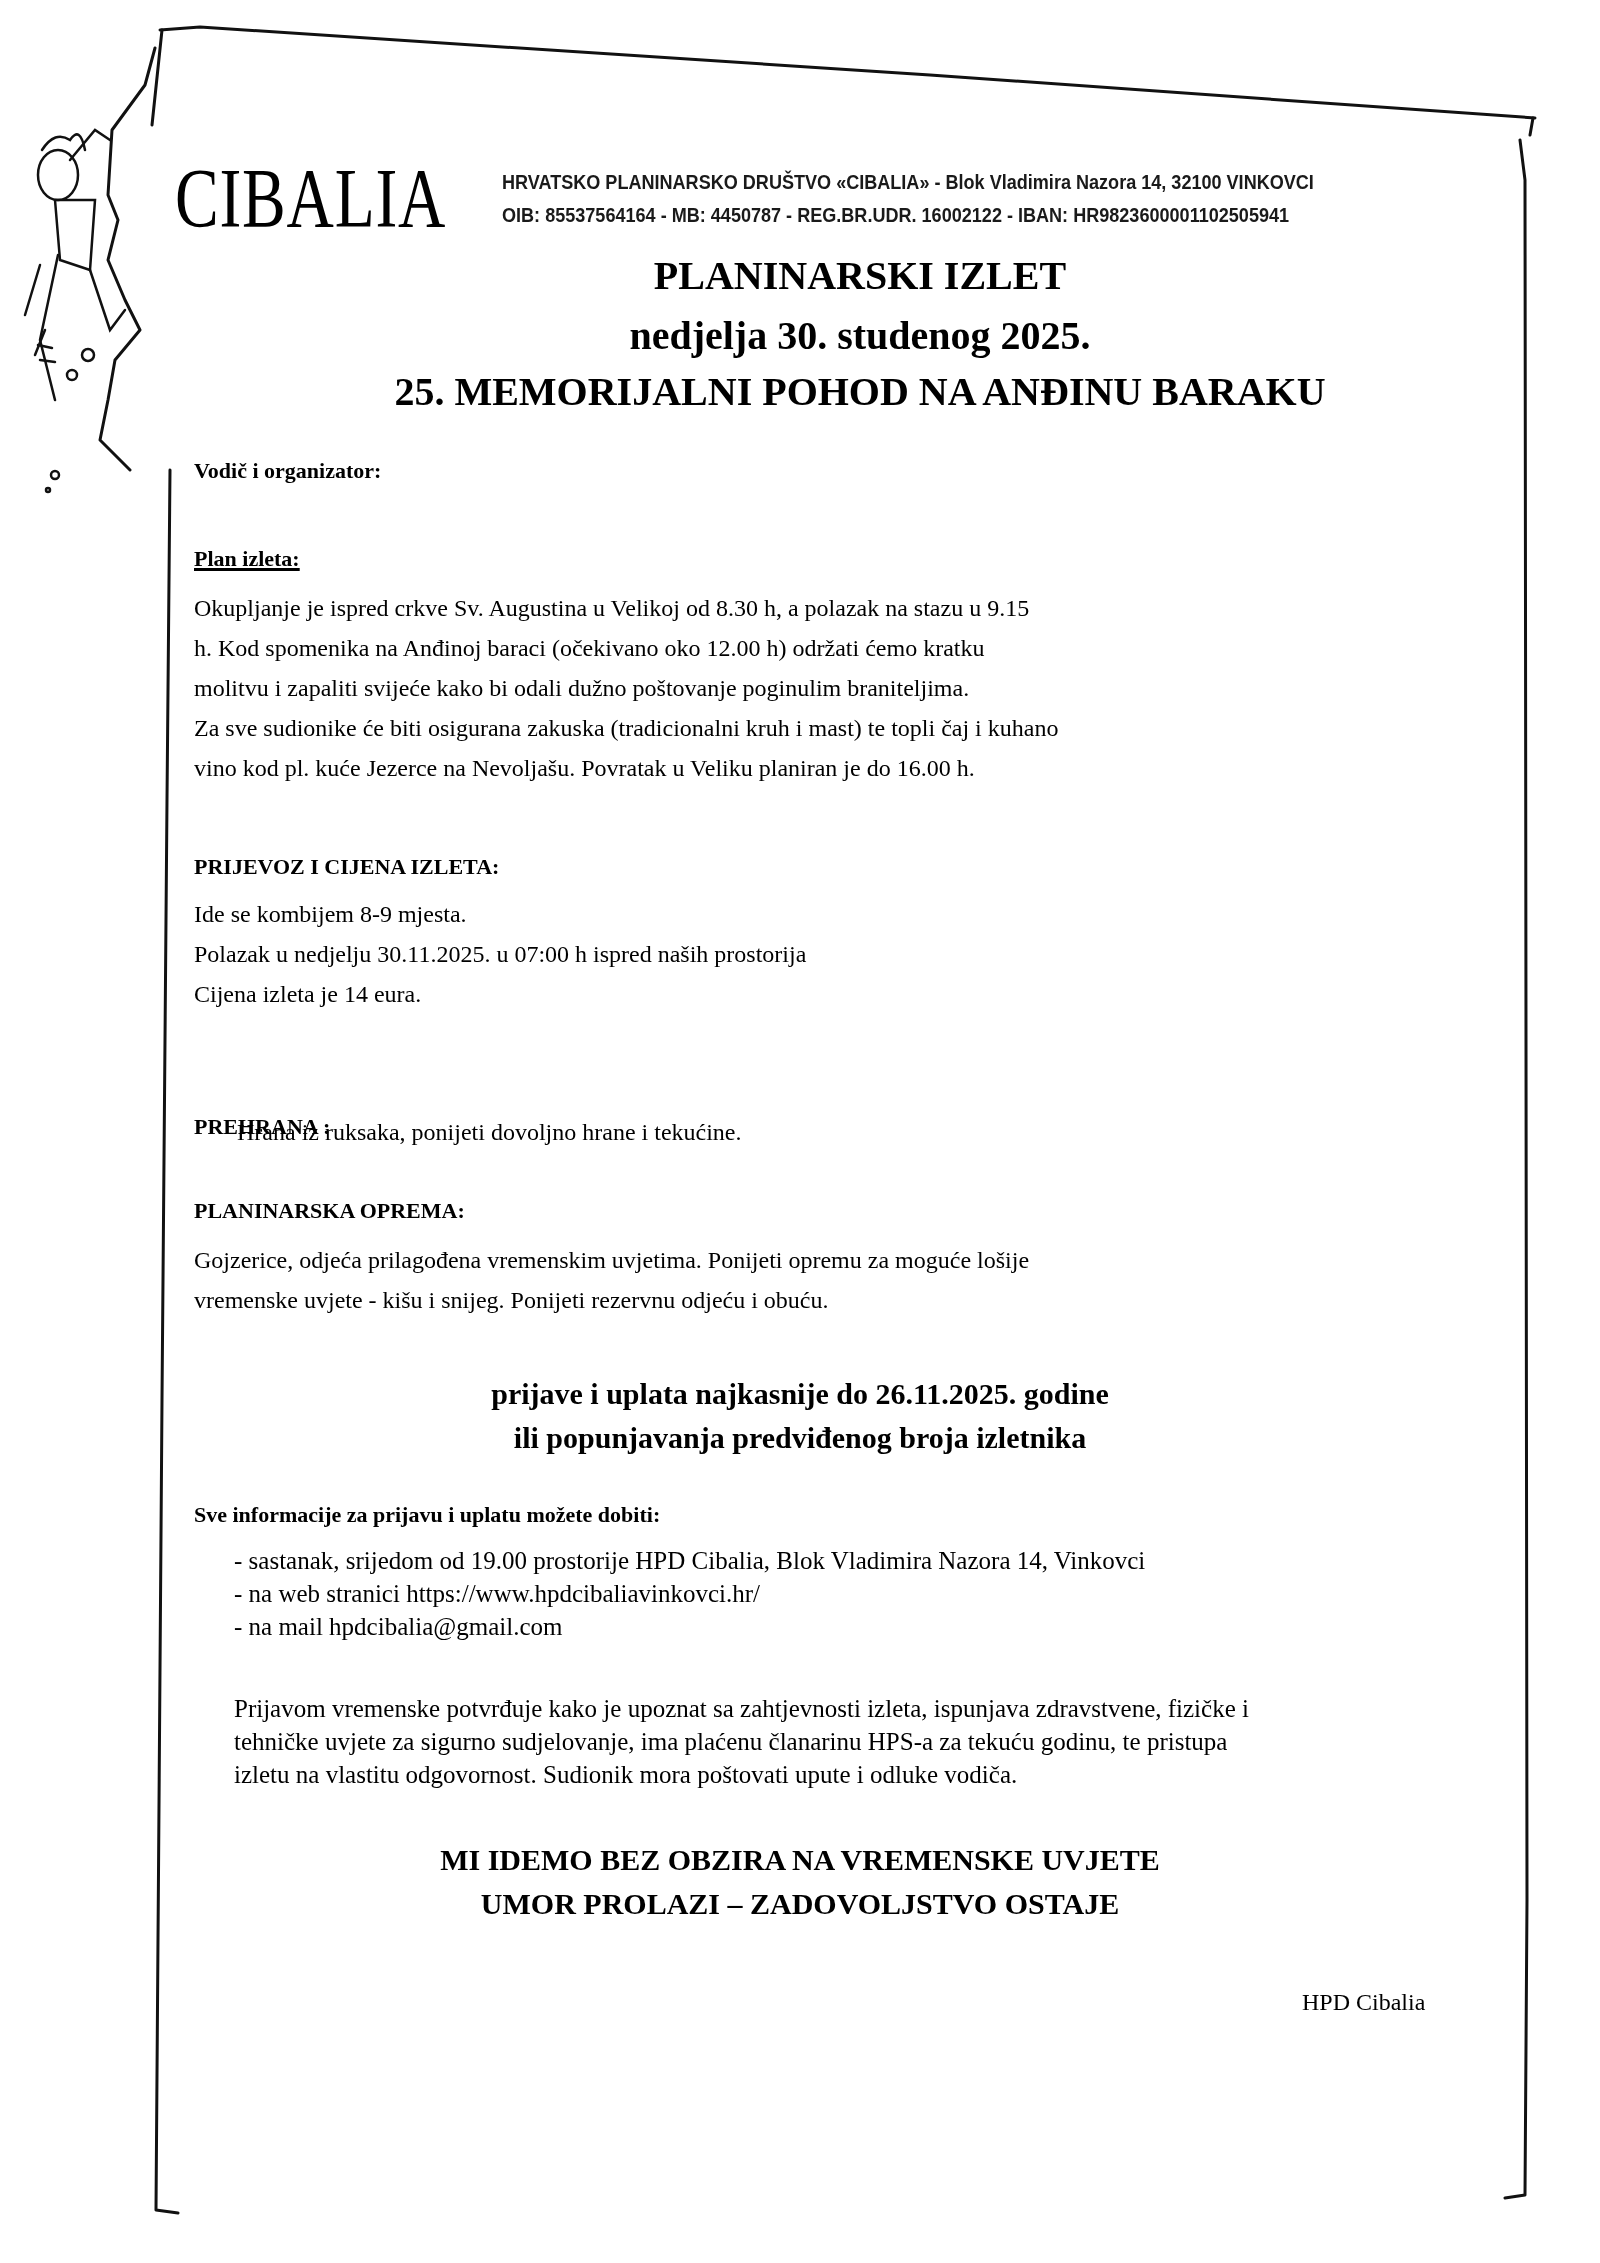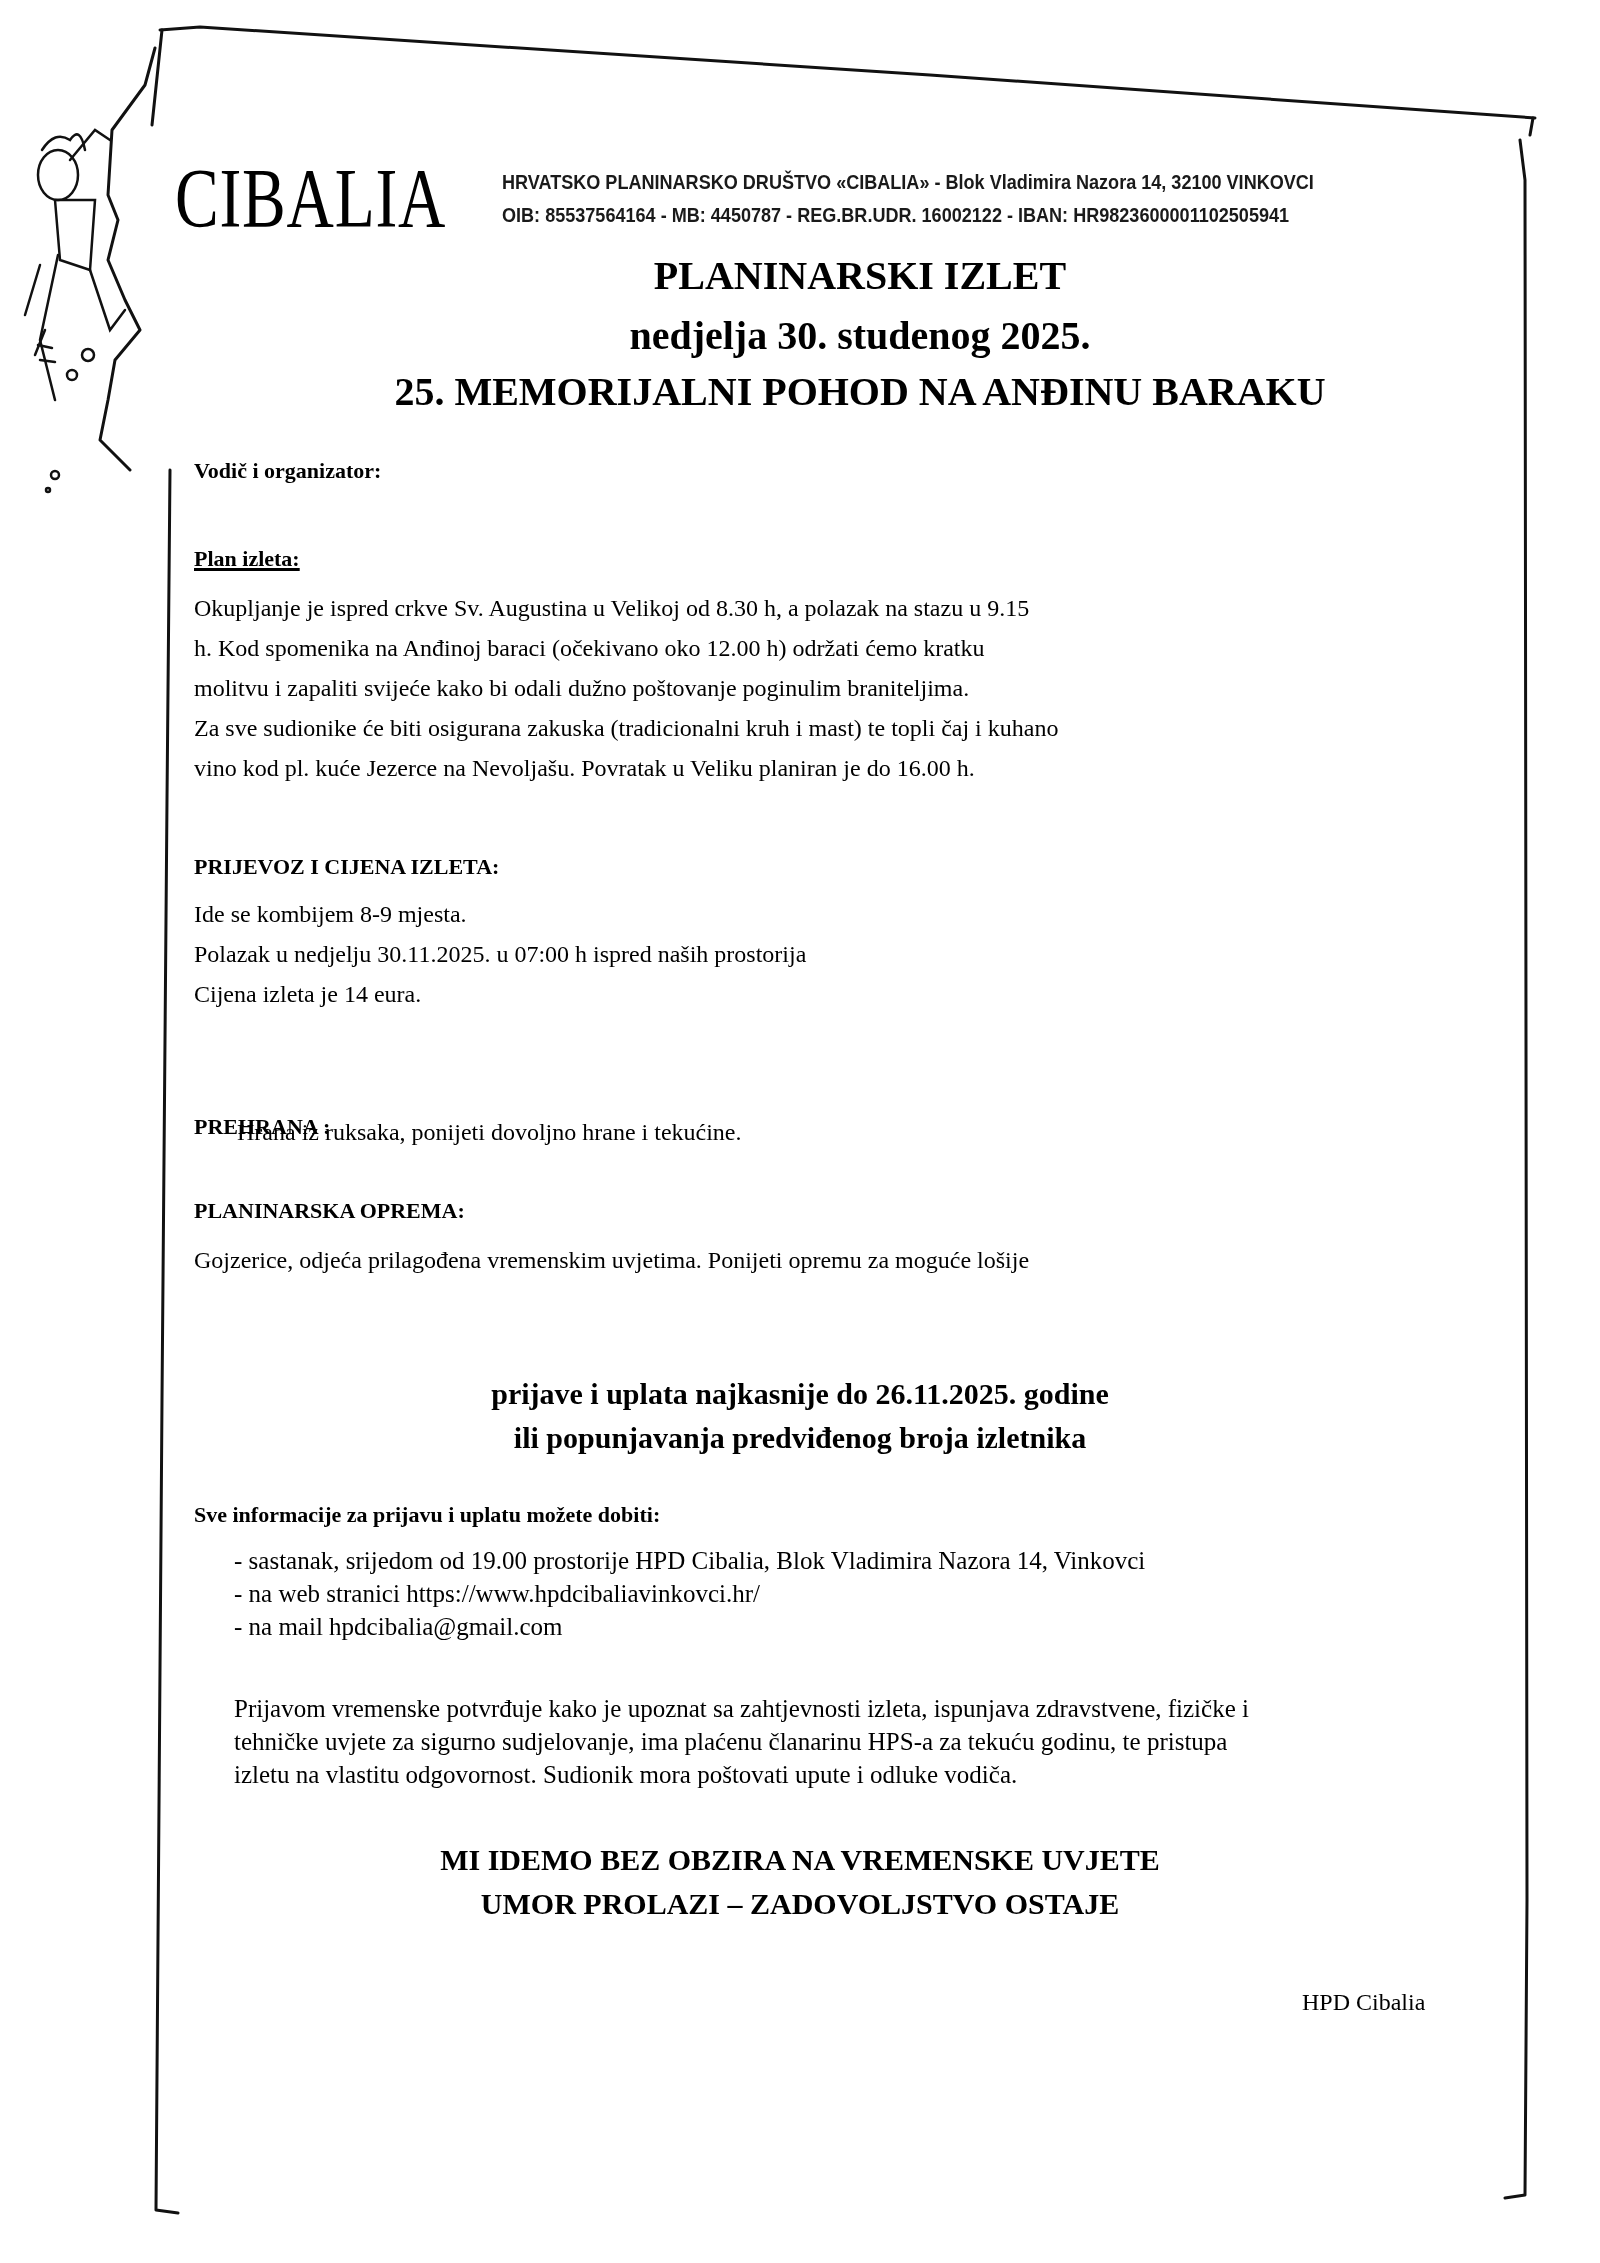--- a/index.html
+++ b/index.html
@@ -69,20 +69,21 @@
 </div>
 
 <div class="abs sec" style="top:1070px;margin-top:44px;">PREHRANA :</div>
 <div class="abs txt" style="top:1112px;margin-left:43px;">
   <div>Hrana iz ruksaka, ponijeti dovoljno hrane i tekućine.</div>
 </div>
 
 <div class="abs sec" style="top:1198px;">PLANINARSKA OPREMA:</div>
 <div class="abs txt" style="top:1240px;">
   <div>Gojzerice, odjeća prilagođena vremenskim uvjetima. Ponijeti opremu za moguće lošije</div>
+  <div>vremenske uvjete - kišu i snijeg. Ponijeti rezervnu odjeću i obuću.</div>
 </div>
 
 <div class="abs center-bold" style="top:1374px;left:0;">prijave i uplata najkasnije do 26.11.2025. godine</div>
 <div class="abs center-bold" style="top:1418px;left:0;">ili popunjavanja predviđenog broja izletnika</div>
 
 <div class="abs sec" style="top:1502px;">Sve informacije za prijavu i uplatu možete dobiti:</div>
 <div class="abs small" style="top:1544px;">
   <div>- sastanak, srijedom od 19.00 prostorije HPD Cibalia, Blok Vladimira Nazora 14, Vinkovci</div>
   <div>- na web stranici https://www.hpdcibaliavinkovci.hr/</div>
   <div>- na mail hpdcibalia@gmail.com</div>

